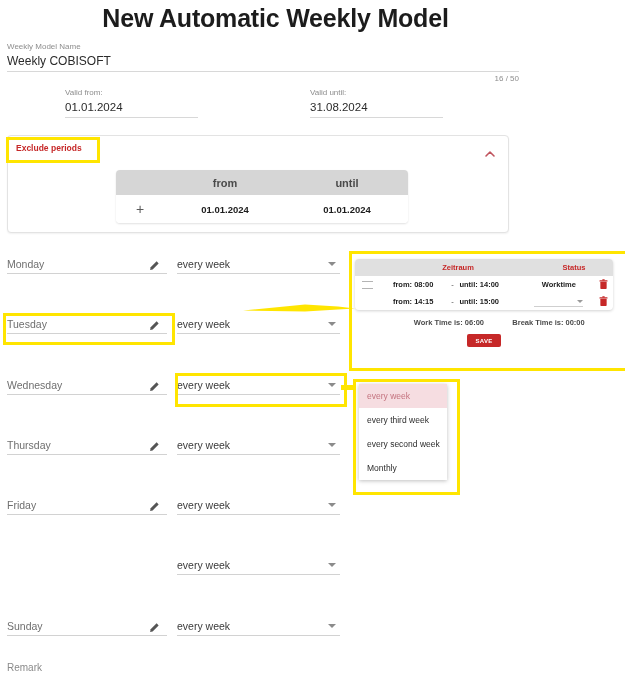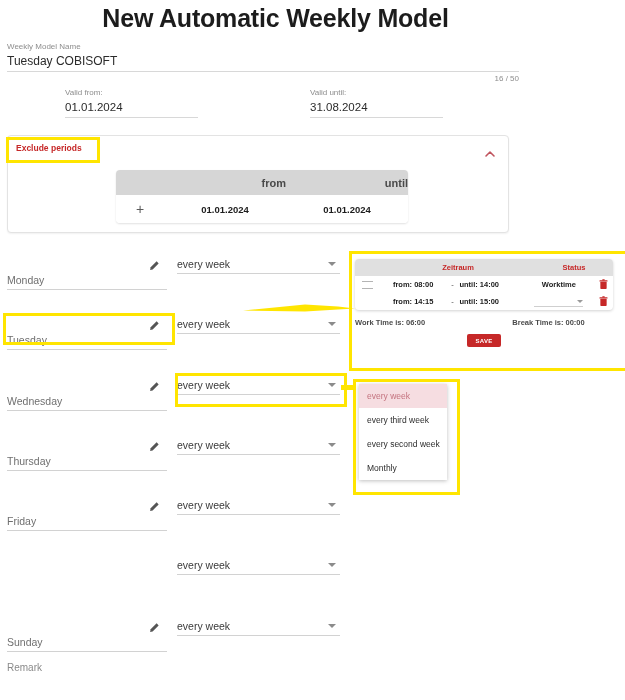--- a/index.html
+++ b/index.html
@@ -106,21 +106,21 @@
   }
   .et-head {
     display: flex;
     background: #d6d6d6;
     height: 25px;
     align-items: center;
   }
   .et-head .c0 { width: 48px; }
   .et-head .c1, .et-head .c2 {
     flex: 1;
-    text-align: right;
+    text-align: center;
     font-size: 11px;
     font-weight: bold;
     color: #4a4a4a;
   }
   .et-row {
     display: flex;
     height: 28px;
     align-items: center;
     background: #fff;
   }
@@ -143,21 +143,20 @@
   .day-name-wrap {
     position: absolute;
     left: 0;
     top: 0;
     width: 160px;
   }
   .day-name {
     font-size: 10.5px;
     color: #6f6f6f;
     line-height: 18px;
-    margin-top: 16px;
   }
   .pencil-icon {
     position: absolute;
     right: 7px;
     top: 3px;
     width: 12px;
     height: 12px;
   }
   .day-line { border-bottom: 1px solid #d2d2d2; }
   .day-select-wrap {
@@ -276,21 +275,21 @@
     justify-content: center;
   }
   .trash svg { display: block; }
   .tp-summary {
     display: flex;
     margin-top: 8px;
     font-size: 7.5px;
     font-weight: bold;
     color: #4b4b4b;
   }
-  .tp-summary .s1 { flex: 1; text-align: left; }
+  .tp-summary .s1 { flex: 1; text-align: right; }
   .tp-summary .s2 { flex: 1; text-align: center; }
   .save-btn {
     display: block;
     margin: 7px auto 0 auto;
     width: 34px;
     height: 13px;
     background: #c62828;
     color: #fff;
     border: none;
     border-radius: 2px;
@@ -341,21 +340,21 @@
     pointer-events: none;
   }
 </style>
 </head>
 <body>
 
 <div class="page-title">New Automatic Weekly Model</div>
 
 <div class="name-field">
   <div class="field-label">Weekly Model Name</div>
-  <div class="field-value">Tuesday COBISOFT</div>
+  <div class="field-value">Weekly COBISOFT</div>
   <div class="underline"></div>
 </div>
 <div class="counter">16 / 50</div>
 
 <div class="valid-from">
   <div class="field-label">Valid from:</div>
   <div class="field-value">01.01.2024</div>
   <div class="underline"></div>
 </div>
 <div class="valid-until">

